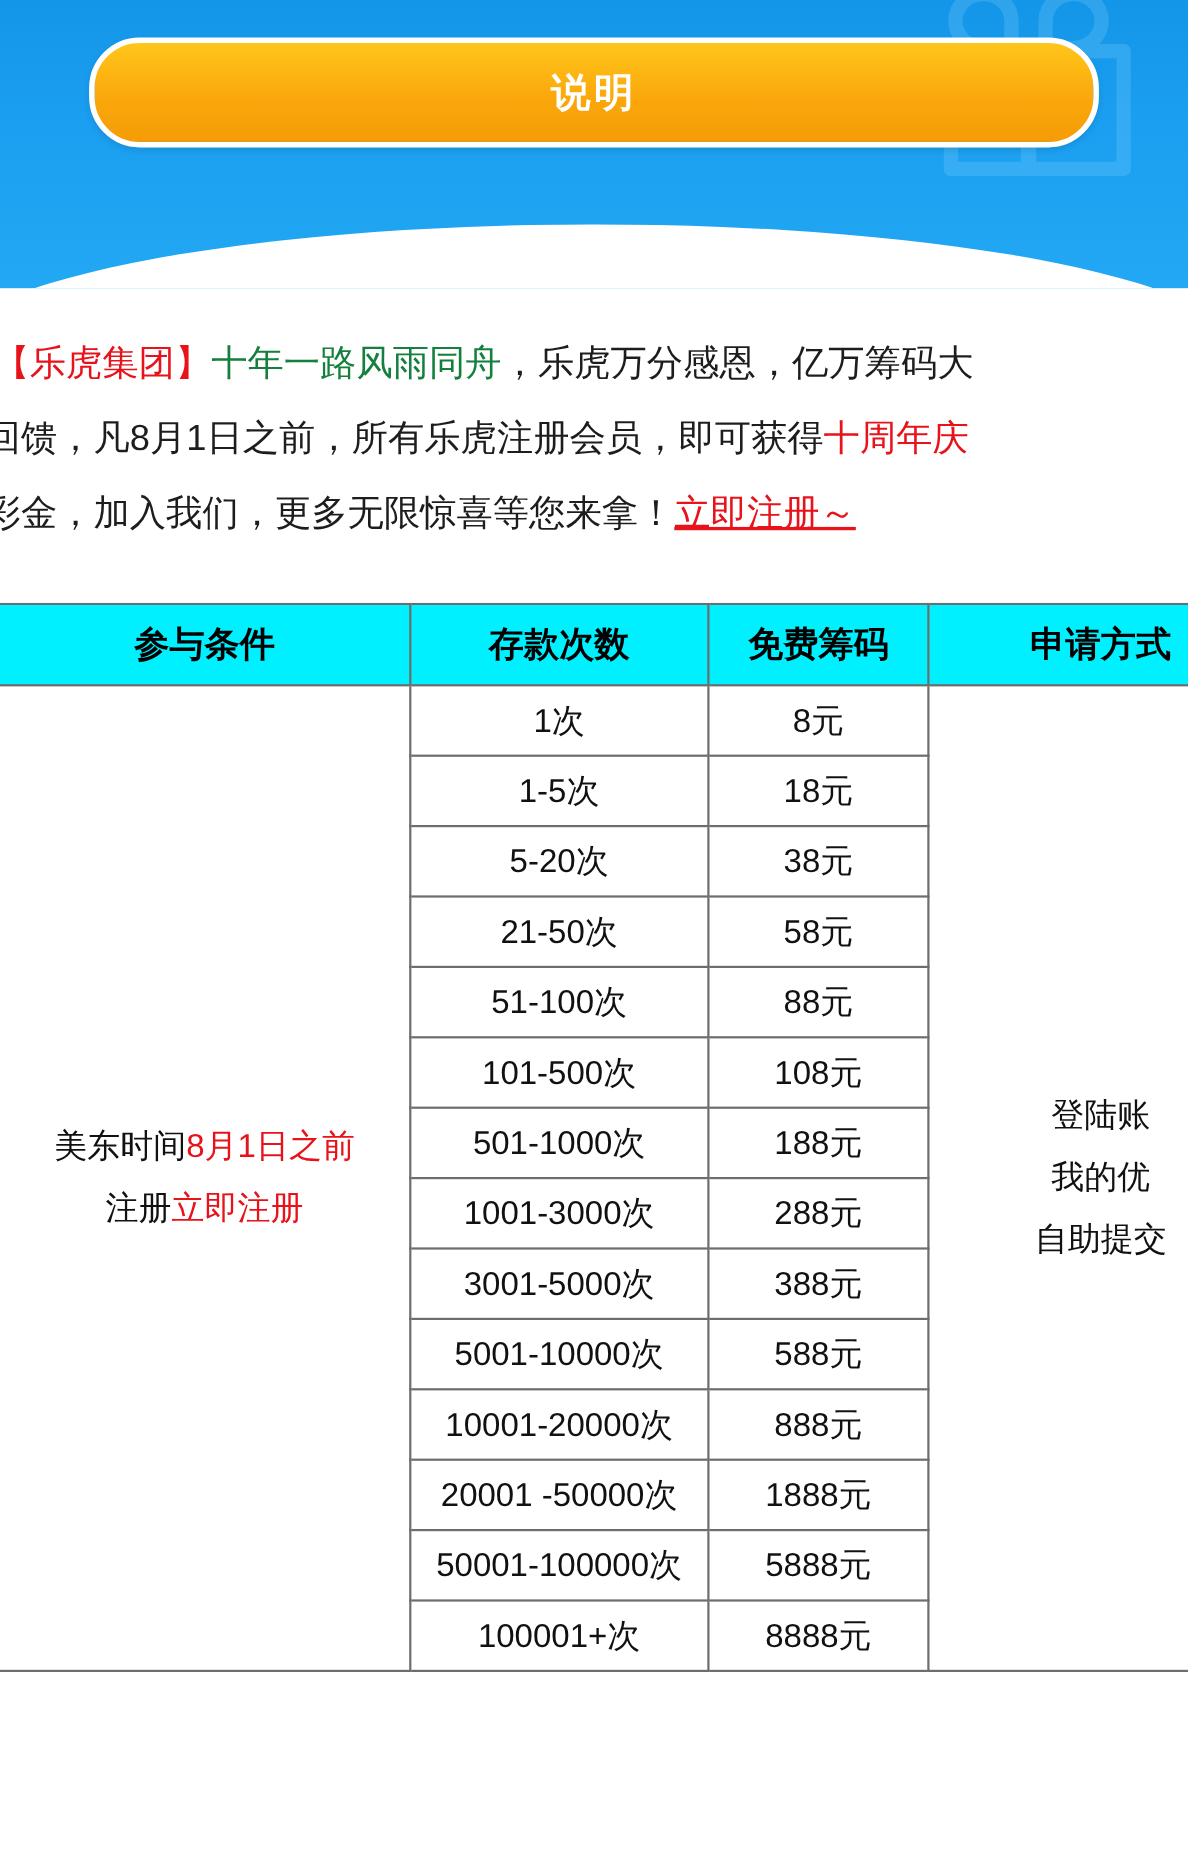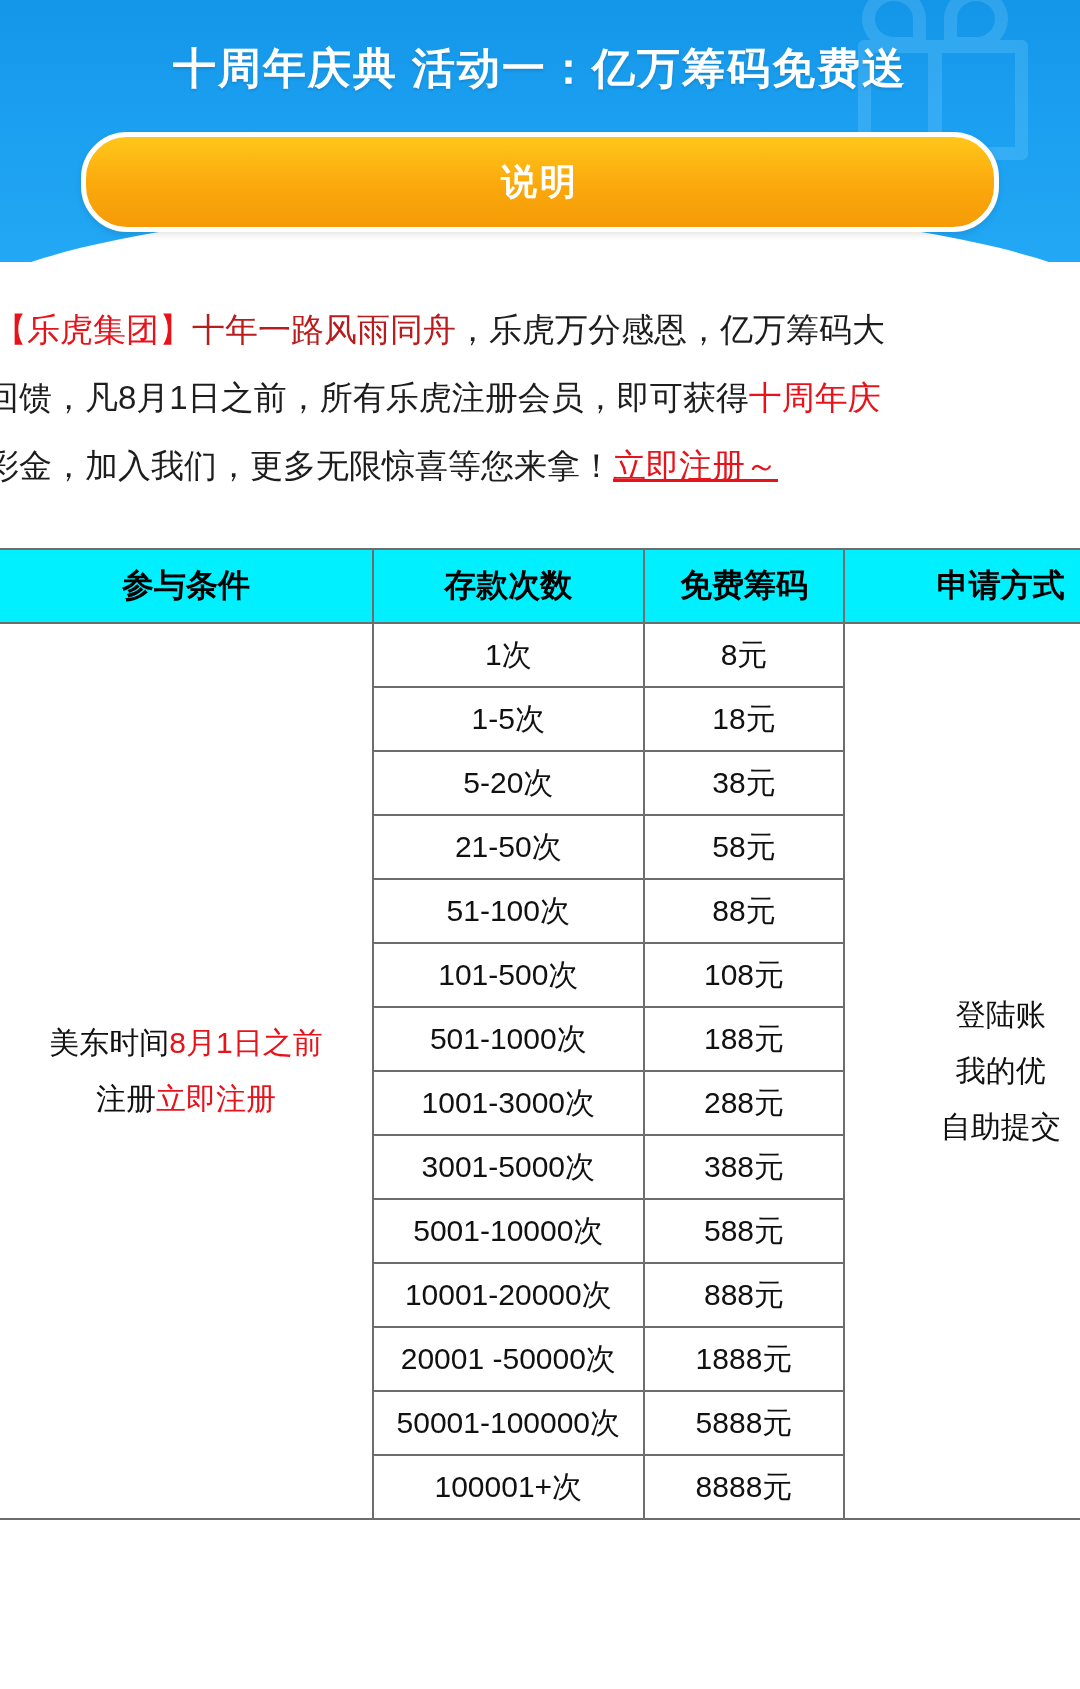--- a/index.html
+++ b/index.html
@@ -121,21 +121,21 @@
     line-height: 68px;
     color: #1d1d1d;
     white-space: nowrap;
     overflow: hidden;
   }
   .intro .line { padding-left: 0px; }
   .intro .line.l1 { margin-left: -6px; }
   .intro .line.l2 { margin-left: -14px; }
   .intro .line.l3 { margin-left: -14px; }
   .red { color: #e8131a; }
-  .blue { color: #b91c1c; }
+  .blue { color: #15803d; }
   .link-red {
     color: #e8131a;
     text-decoration: underline;
   }
 
   
   .table-wrap {
     margin-top: 48px;
     width: 1080px;
     overflow: hidden;
@@ -204,21 +204,20 @@
 
 <div class="page">
 
   <div class="header">
     <div class="header-deco">
       <div class="gift-bowl"></div>
       <div class="gift-bowr"></div>
       <div class="gift-box"></div>
       <div class="gift-band"></div>
     </div>
-    <div class="header-title">十周年庆典 活动一：亿万筹码免费送</div>
     <div class="desc-btn-wrap">
       <div class="desc-btn">说明</div>
     </div>
     <div class="header-curve"></div>
   </div>
 
   <div class="intro">
     <div class="line l1">
       <span class="red">【乐虎集团】</span><span class="blue">十年一路风雨同舟</span><span>，乐虎万分感恩，亿万筹码大</span>
     </div>

